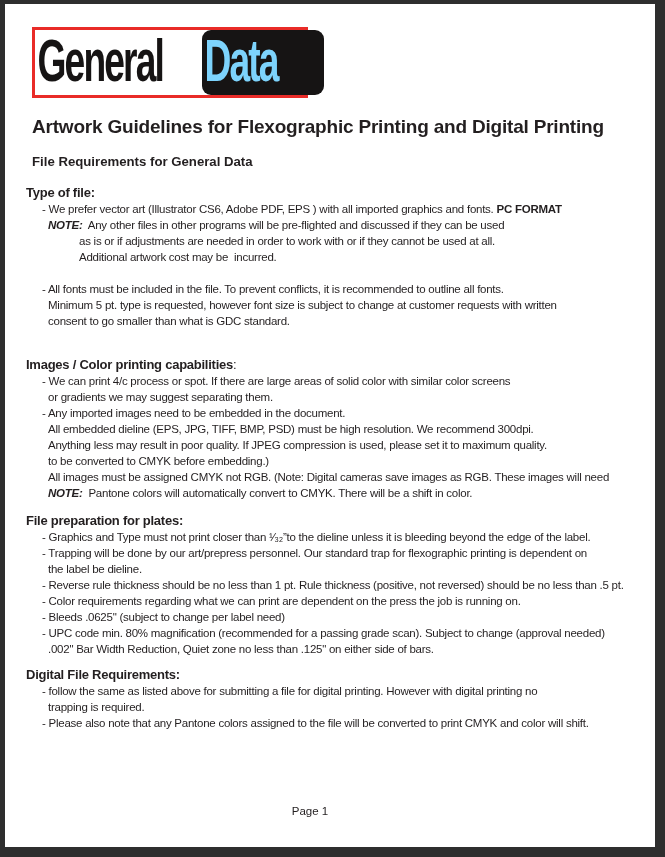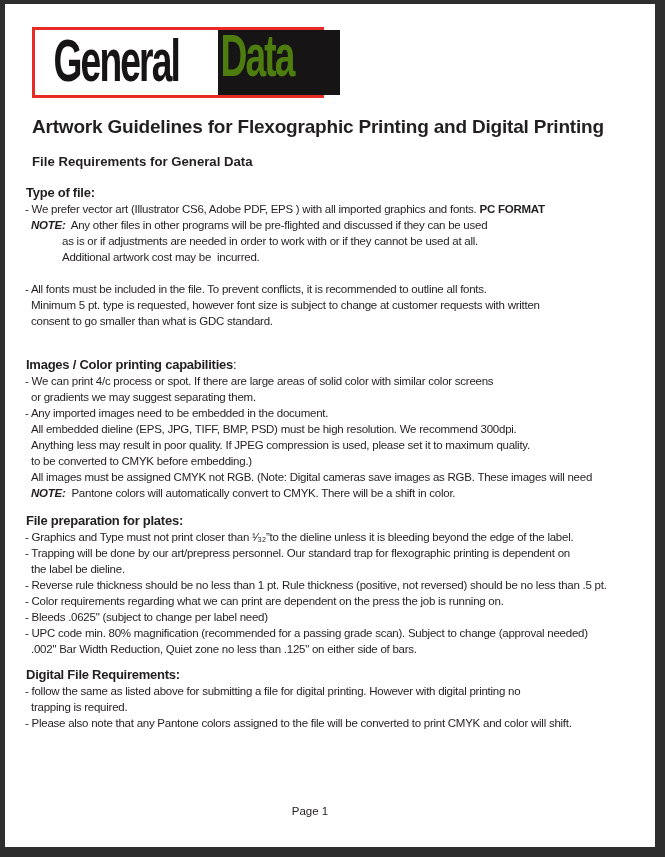--- a/index.html
+++ b/index.html
@@ -17,29 +17,29 @@
   }
   .page{
     position:absolute;left:5px;top:4px;width:650px;height:843px;
     background:#ffffff;color:var(--text);overflow:hidden;
     padding:0 0 0 20px;box-sizing:border-box;
   }
   
   .logo{
     margin:23px 0 0 7px;width:270px;height:65px;
     border:3px solid var(--logo-red);
-    display:flex;position:relative;background:#fff;padding-left:16px;
+    display:flex;position:relative;background:#fff;
   }
   .logo-left{
     width:167px;height:100%;background:#fff;color:var(--logo-black);
     display:flex;align-items:center;overflow:visible;
   }
   .logo-right{
-    flex:1;height:100%;background:var(--logo-black);color:#4d7c0f;
-    display:flex;overflow:visible;
+    flex:1;height:100%;background:var(--logo-black);color:#7dd3fc;
+    display:flex;align-items:center;overflow:visible;border-radius:9px;
   }
   .logo-text{
     font-size:60px;font-weight:bold;letter-spacing:-3px;line-height:60px;
     transform:scaleX(0.62);transform-origin:left center;
     white-space:nowrap;padding-left:4px;margin-top:-4px;
   }
   
   .title{
     margin:18px 0 0 7px;font-size:19px;font-weight:bold;
     letter-spacing:-0.2px;white-space:nowrap;
@@ -50,21 +50,21 @@
   
   .doc-body{font-size:11.5px;letter-spacing:-0.25px;line-height:16px;}
   .doc-section{margin:0;}
   .sec-0{margin-top:16px;}
   .sec-1{margin-top:28px;}
   .sec-2{margin-top:12px;}
   .sec-3{margin-top:10px;}
   .sec-heading{
     font-size:13px;line-height:16px;white-space:pre;margin-left:1px;
   }
-  .line{white-space:pre;height:16px;}
+  .line{white-space:pre;height:16px;margin-left:17px;}
   .ind-0{padding-left:0;}
   .ind-1{padding-left:6px;}
   .ind-2{padding-left:37px;}
   .blank{height:16px;}
   .seg-r{font-weight:normal;font-style:normal;}
   .seg-b{font-weight:bold;font-style:normal;}
   .seg-bi{font-weight:bold;font-style:italic;}
   
   .footer{
     position:absolute;left:0;right:0;top:801px;text-align:center;

